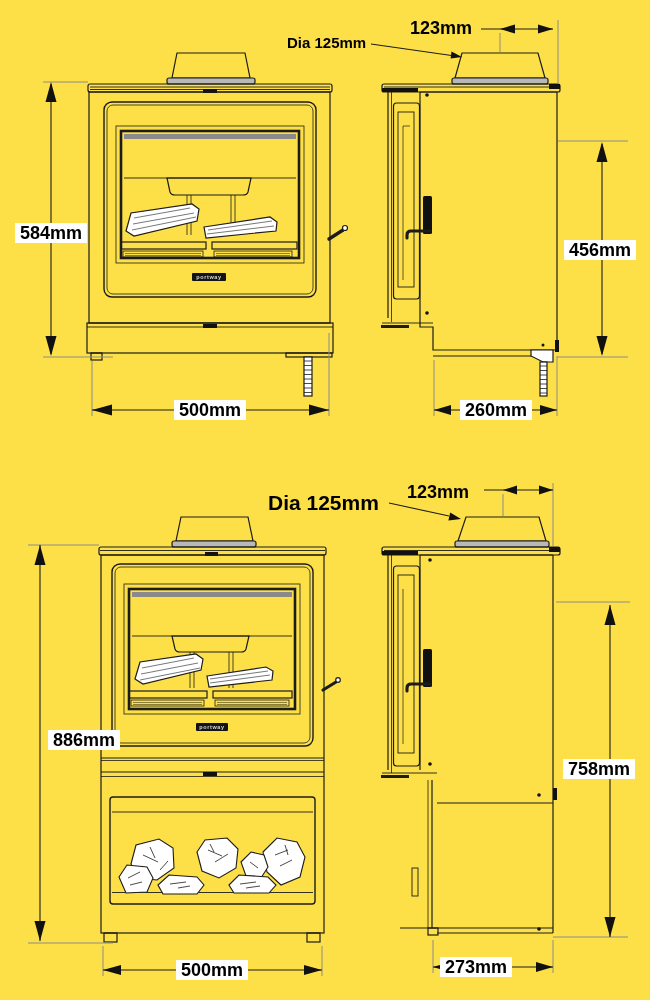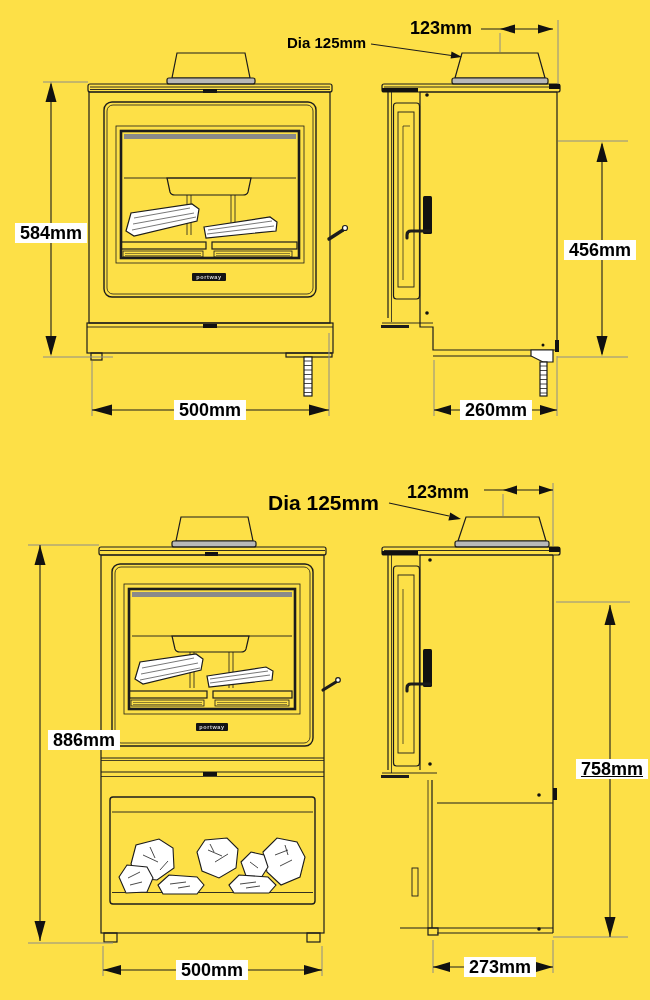--- a/index.html
+++ b/index.html
@@ -346,16 +346,16 @@
   <span class="dim" style="left:410px;top:19px;">123mm</span>
   <span class="dim onln" style="left:51px;top:233px;">584mm</span>
   <span class="dim onln" style="left:210px;top:410px;">500mm</span>
   <span class="dim onln" style="left:496px;top:410px;">260mm</span>
   <span class="dim onln" style="left:600px;top:250px;">456mm</span>
 
   <span class="dim lg" style="left:268px;top:492px;">Dia 125mm</span>
   <span class="dim" style="left:407px;top:483px;">123mm</span>
   <span class="dim onln" style="left:40px;top:740px;margin-left:44px;">886mm</span>
   <span class="dim onln" style="left:212px;top:970px;">500mm</span>
-  <span class="dim onln" style="left:500px;top:967px;">273mm</span>
-  <span class="dim onln" style="left:612px;top:769px;text-decoration:underline;">758mm</span>
+  <span class="dim onln" style="left:476px;top:967px;">273mm</span>
+  <span class="dim onln" style="left:599px;top:769px;">758mm</span>
 
 </div>
 
 </body></html>

